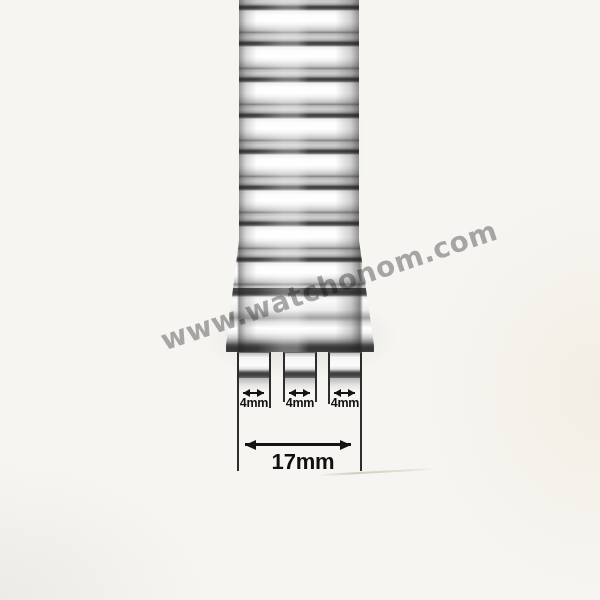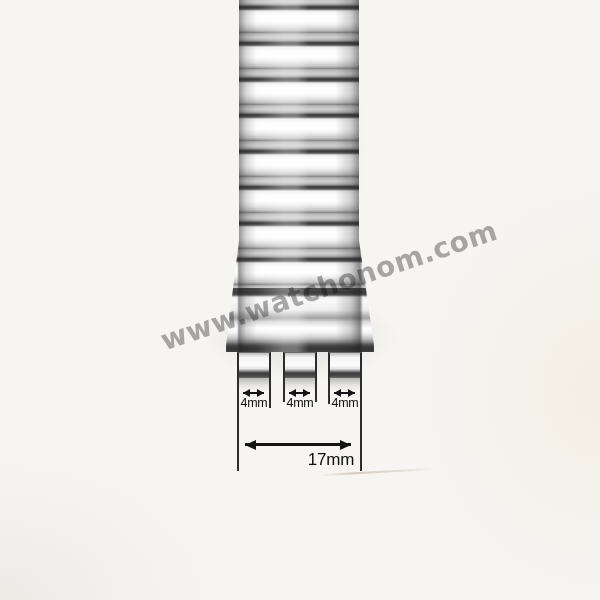--- a/index.html
+++ b/index.html
@@ -68,25 +68,25 @@
   .dim-arrow::after{right:0;border-left:7px solid #141414;}
   #arrow-left{left:243px;top:392px;width:21px}
   #arrow-center{left:289px;top:392px;width:21px}
   #arrow-right{left:334px;top:392px;width:21px}
   #arrow-total{left:245px;top:443px;width:106px;height:3px}
   #arrow-total::before,#arrow-total::after{border-top-width:5px;border-bottom-width:5px;}
   #arrow-total::before{border-right-width:11px;}
   #arrow-total::after{border-left-width:11px;}
 
   .mm-label{position:absolute;transform:translateX(-50%);
-    font-weight:400;font-size:12.5px;line-height:1;color:#101010;letter-spacing:-0.2px;white-space:nowrap;}
+    font-weight:700;font-size:12.5px;line-height:1;color:#101010;letter-spacing:-0.2px;white-space:nowrap;}
   #label-left{left:254px;top:397px}
   #label-center{left:300px;top:397px}
   #label-right{left:345px;top:397px}
-  #label-total{left:303px;top:451px;font-size:17px;margin-left:28px;}
+  #label-total{left:303px;top:451px;font-size:22px;}
 
   
   .watermark{position:absolute;left:162px;top:326px;
     font-family:"DejaVu Sans",sans-serif;font-weight:700;font-size:28px;line-height:1.15;
     color:rgba(104,104,104,0.55);letter-spacing:0.5px;white-space:nowrap;
     transform:rotate(-18.5deg);transform-origin:0 50%;
     mix-blend-mode:multiply;pointer-events:none;}
 </style>
 </head>
 <body>

